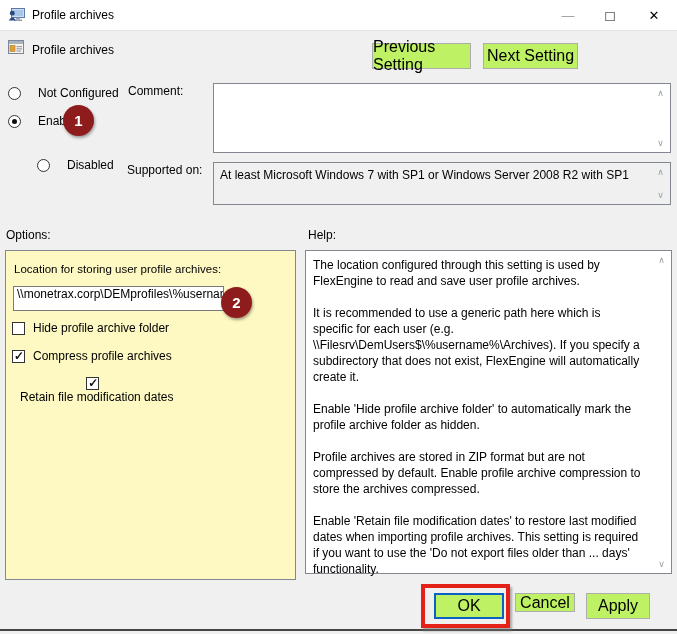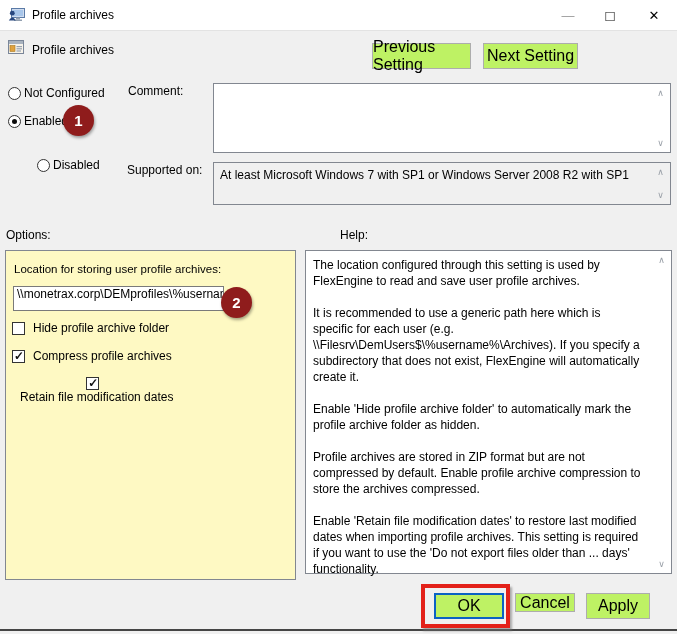--- a/index.html
+++ b/index.html
@@ -26,35 +26,35 @@
     display:flex; align-items:center; justify-content:center; font-size:16px; }
   .btn-prev { left:372px; top:43px; width:99px; height:26px; }
   .btn-next { left:483px; top:43px; width:95px; height:26px; }
   
   .radio-row { position:absolute; left:8px; display:flex; align-items:center; }
   .radio-row-0 { top:86px; } .radio-row-1 { top:114px; } .radio-row-2 { top:158px;padding-left:29px; }
   .radio { width:13px; height:13px; border:1px solid #333; border-radius:50%;
     background:#fff; position:relative; flex:0 0 auto; }
   .radio.checked::after { content:""; position:absolute; left:3px; top:3px;
     width:5px; height:5px; border-radius:50%; background:#0c0c0c; }
-  .radio-label { margin-left:3px; white-space:nowrap; }
+  .radio-label { margin-left:17px; white-space:nowrap; }
   
   .lbl-comment { position:absolute; left:128px; top:84px; }
   .comment-box { position:absolute; left:213px; top:83px; width:458px; height:70px;
     background:#fff; border:1px solid #828790; }
   .lbl-supported { position:absolute; left:127px; top:163px; }
   .supported-box { position:absolute; left:213px; top:162px; width:458px; height:43px;
     background:#f0f0f0; border:1px solid #828790; }
   .supported-text { position:absolute; left:6px; top:5px; right:20px; white-space:nowrap; overflow:hidden; }
   .scroll-arrow { position:absolute; right:3px; width:13px; height:12px; color:#9aa0a8;
     font-size:9px; line-height:12px; text-align:center; }
   .sa-top { top:3px; } .sa-bottom { bottom:3px; }
   
   .lbl-options { position:absolute; left:6px; top:228px; }
-  .lbl-help { position:absolute; left:308px; top:228px;margin-left:32px; }
+  .lbl-help { position:absolute; left:308px; top:228px; }
   
   .options-panel { position:absolute; left:5px; top:250px; width:291px; height:330px;
     background:#fef9c3; border:1px solid #828790; }
   .loc-label { position:absolute; left:8px; top:12px; white-space:nowrap; font-size:11.5px; }
   .loc-input { position:absolute; left:7px; top:35px; width:211px; height:25px;
     border:1px solid #7a7a7a; background:#fff; font-family:"Liberation Sans",sans-serif;
     font-size:12px; padding:0 3px; white-space:nowrap; overflow:hidden; }
   .cb-row { position:absolute; left:6px; display:flex; align-items:center; }
   .cb-row-0 { top:70px; } .cb-row-1 { top:98px; } .cb-row-2 { top:126px;flex-direction:column; }
   .checkbox { width:13px; height:13px; border:1px solid #333; background:#fff;

